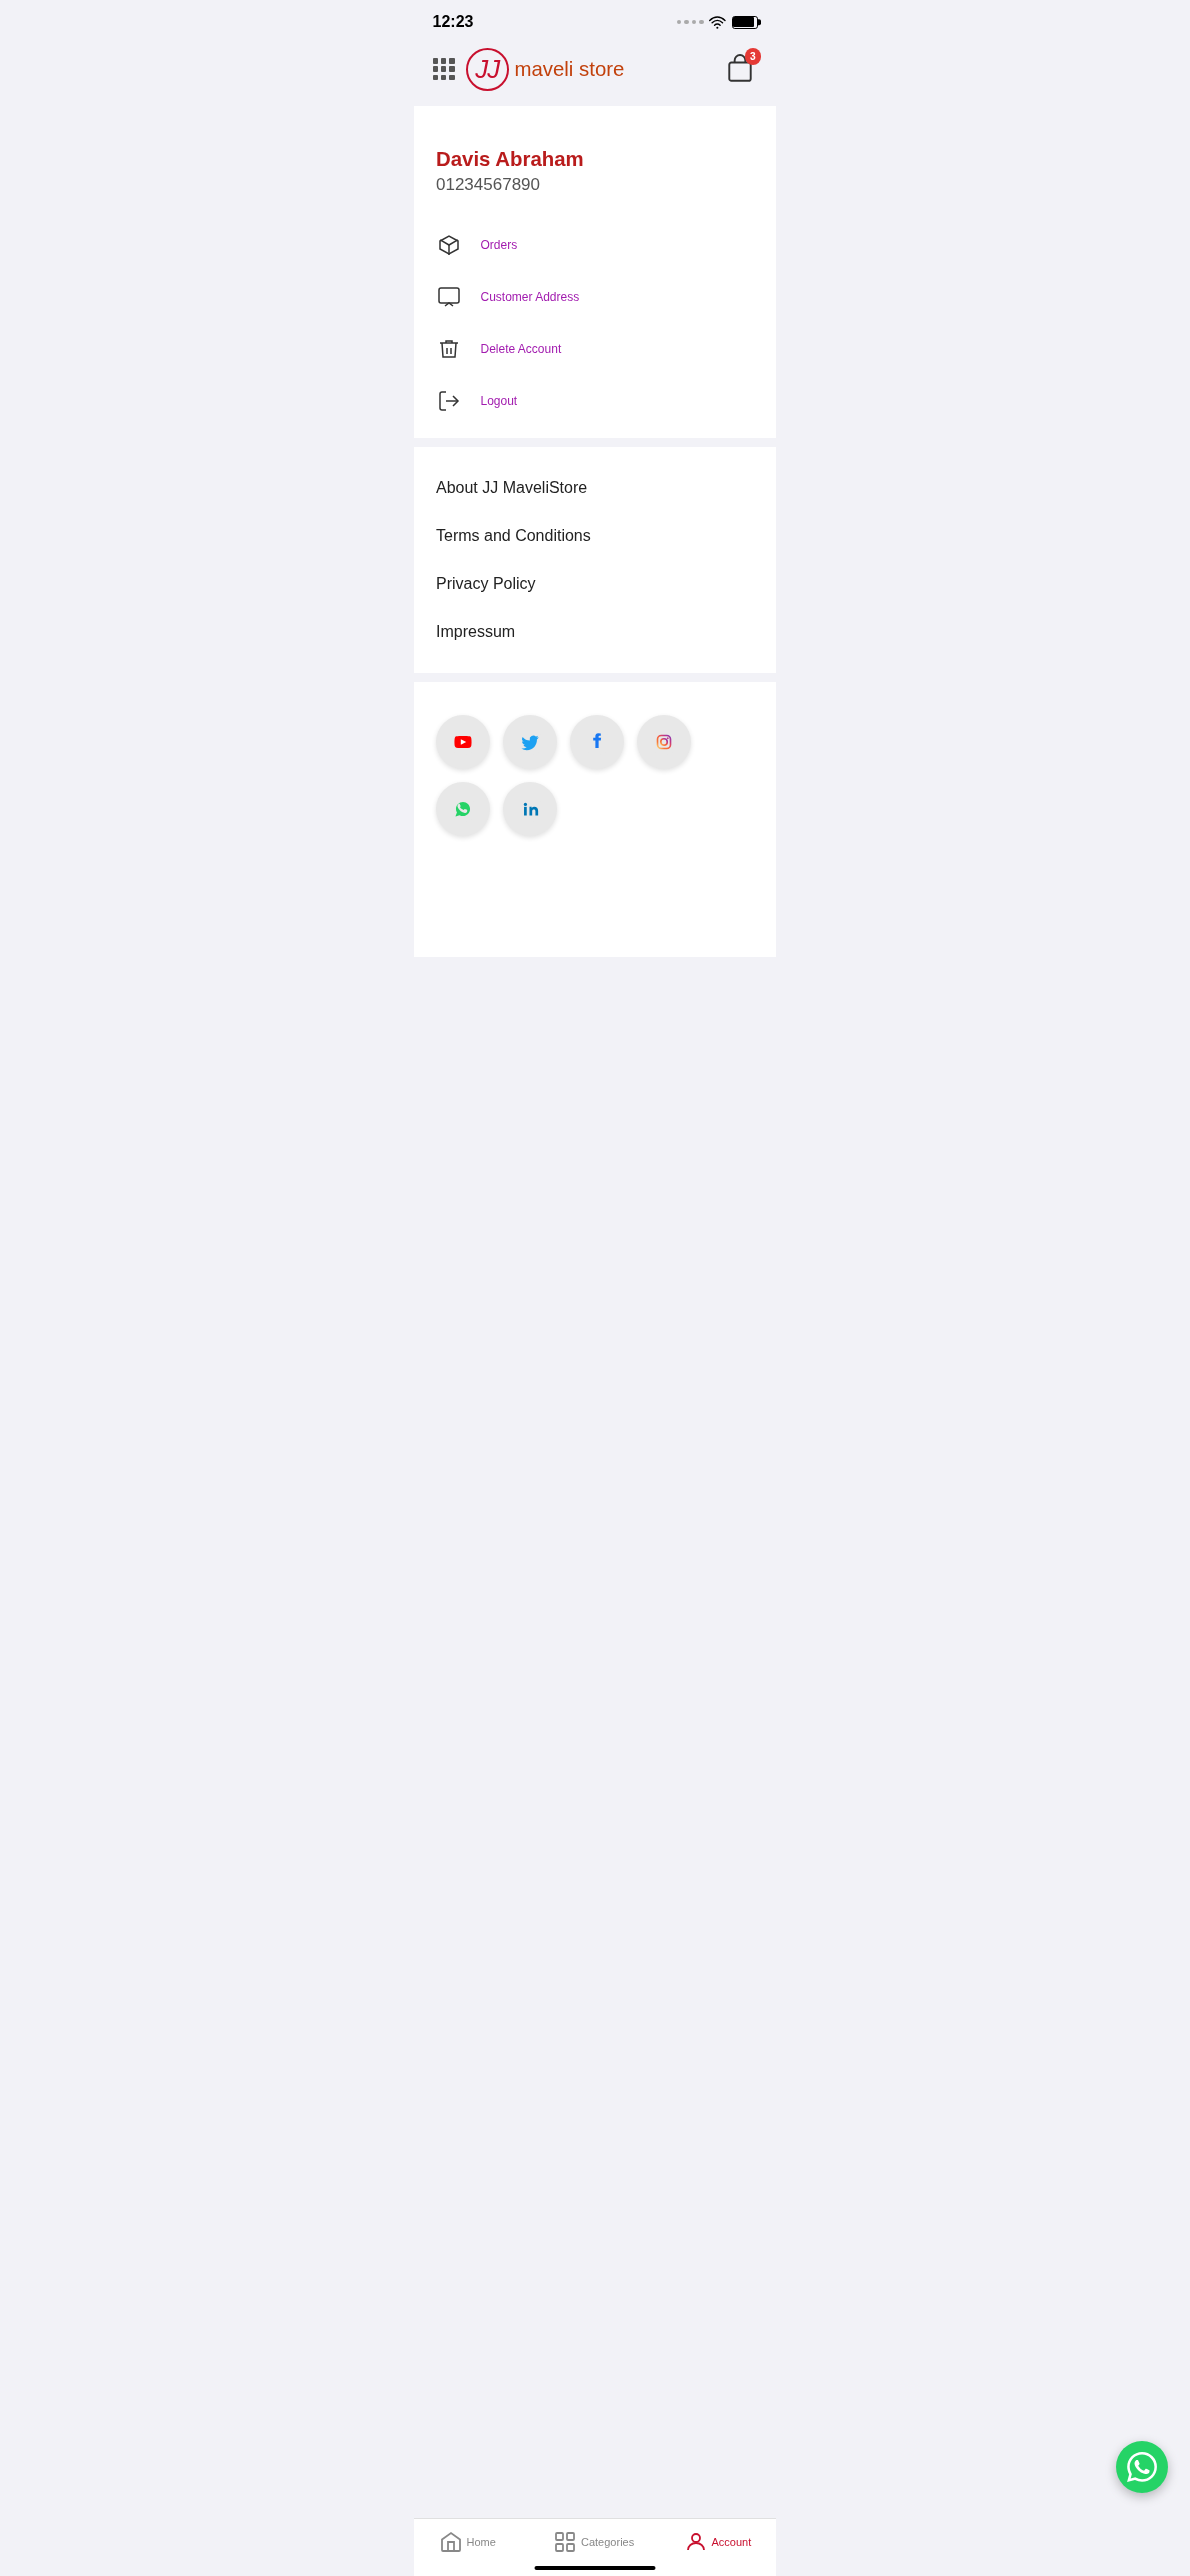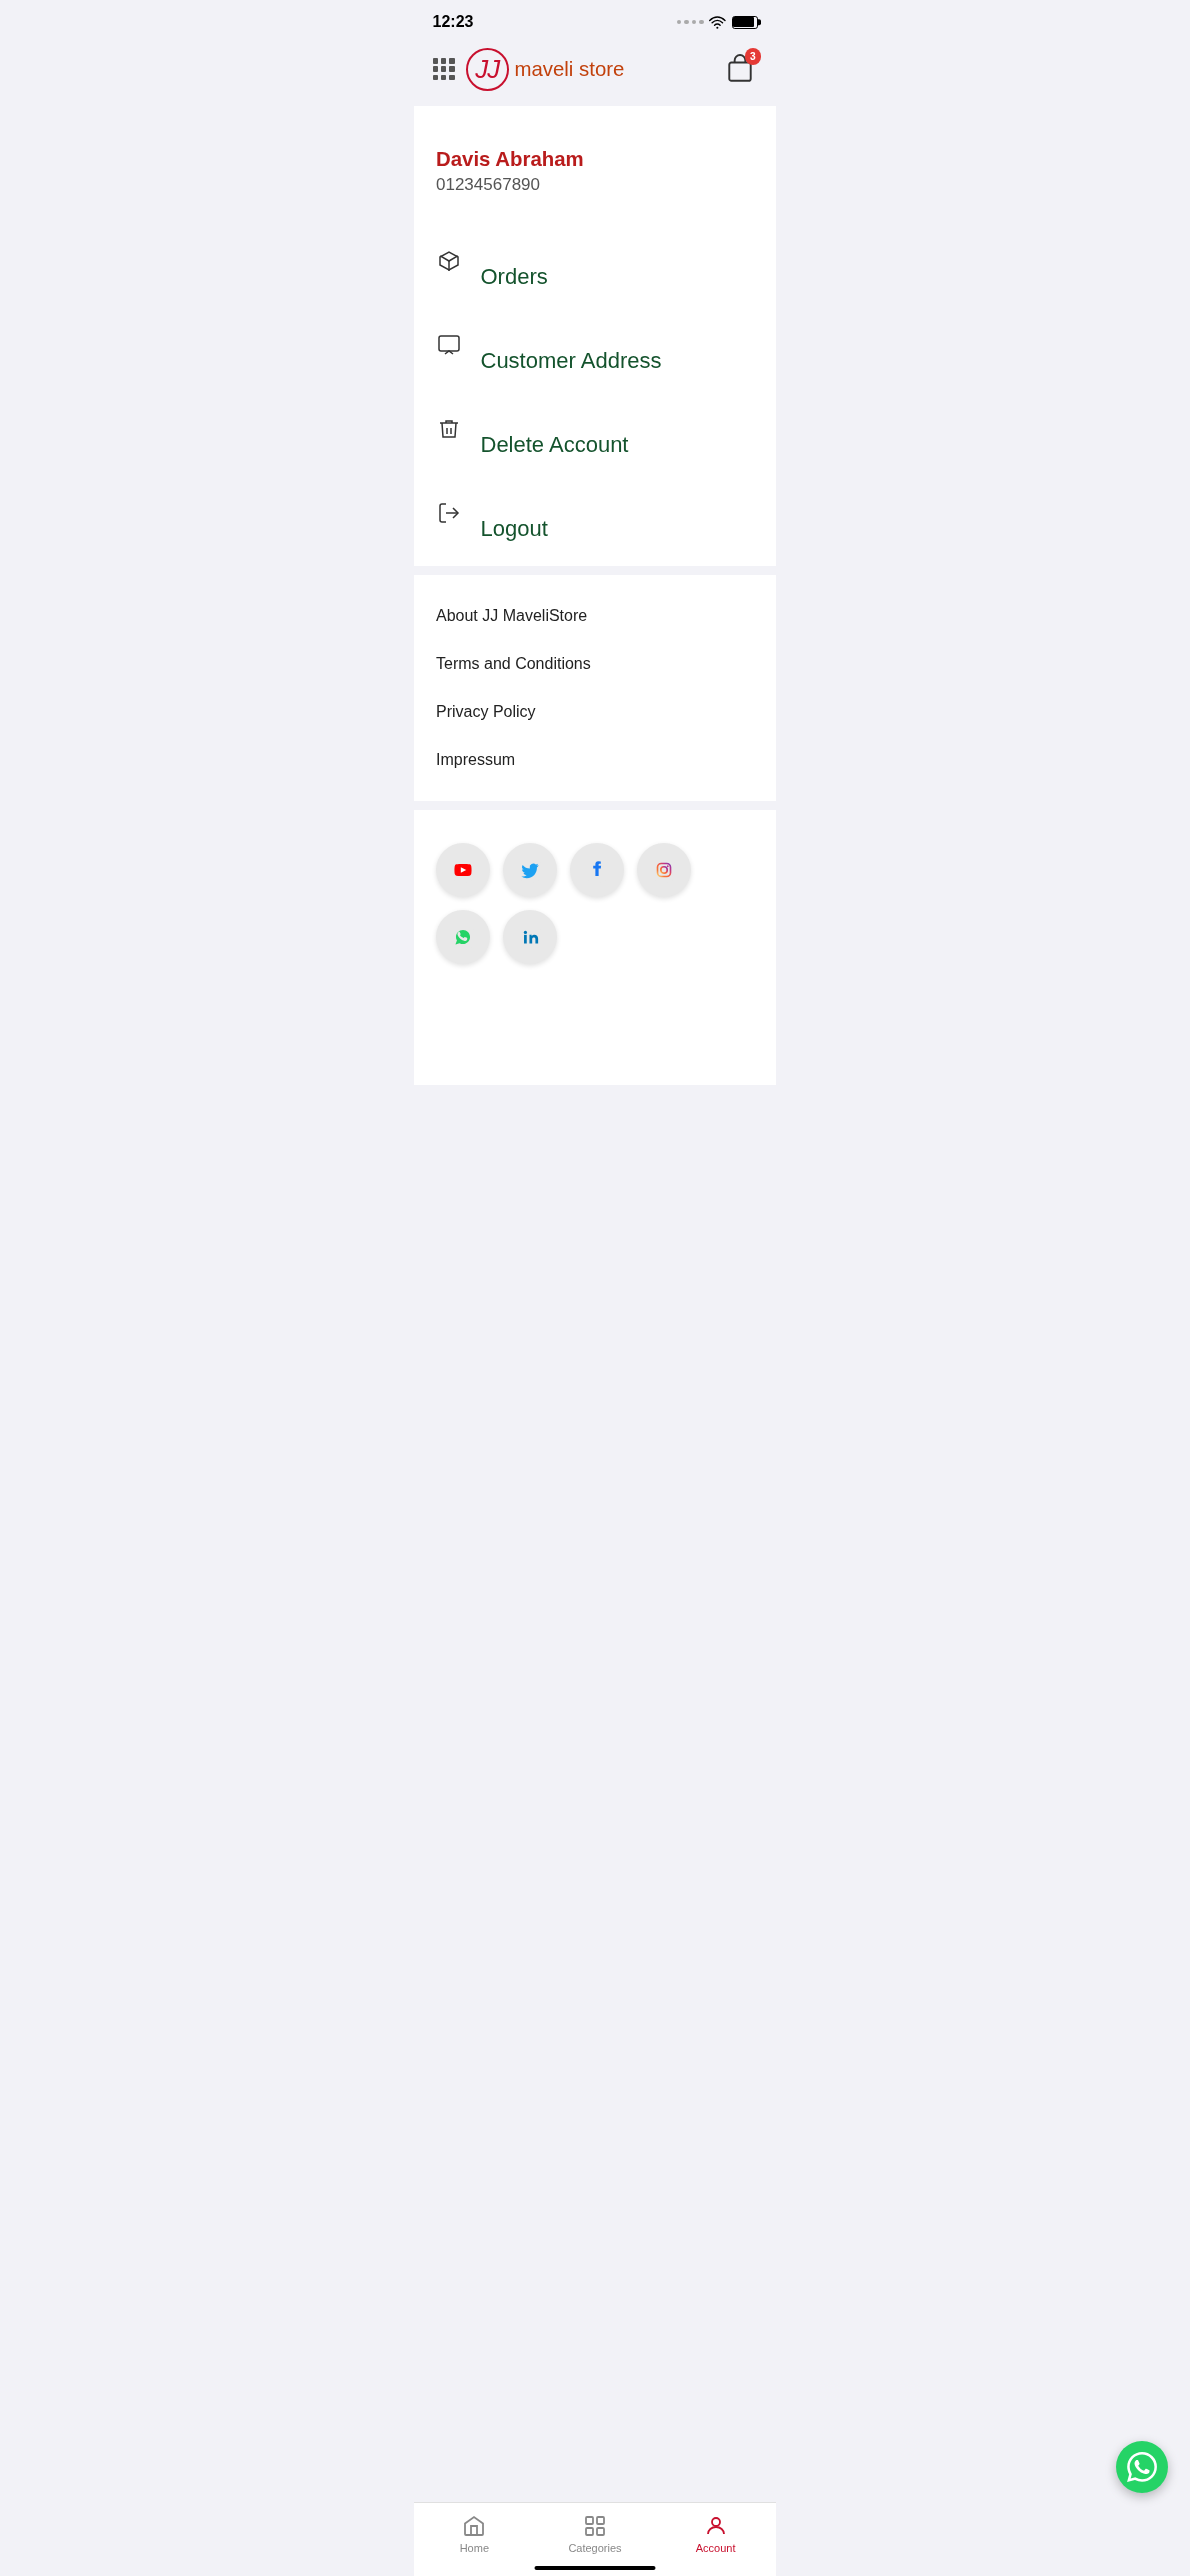--- a/index.html
+++ b/index.html
@@ -218,23 +218,22 @@
 
     .menu-icon svg {
       width: 24px;
       height: 24px;
       stroke: #333;
       fill: none;
       stroke-width: 1.5;
     }
 
     .menu-label {
-      font-size: 22px;
-      color: #14532d;
-      margin-top: 32px;
+      font-size: 12px;
+      color: #a21caf;
     }
 
     
     .divider {
       height: 9.3px;
       background: #f2f2f7;
       margin: 11px 0;
     }
 
     
@@ -315,21 +314,21 @@
       border-top: 0.9px solid #e0e0e0;
       display: flex;
       justify-content: space-around;
       align-items: center;
       padding: 11px 0 22px;
       z-index: 99;
     }
 
     .nav-item {
       display: flex;
-      flex-direction: column;
+      flex-direction: row;
       align-items: center;
       gap: 3.7px;
       cursor: pointer;
       min-width: 65px;
     }
 
     .nav-icon {
       width: 24px;
       height: 24px;
       display: flex;

